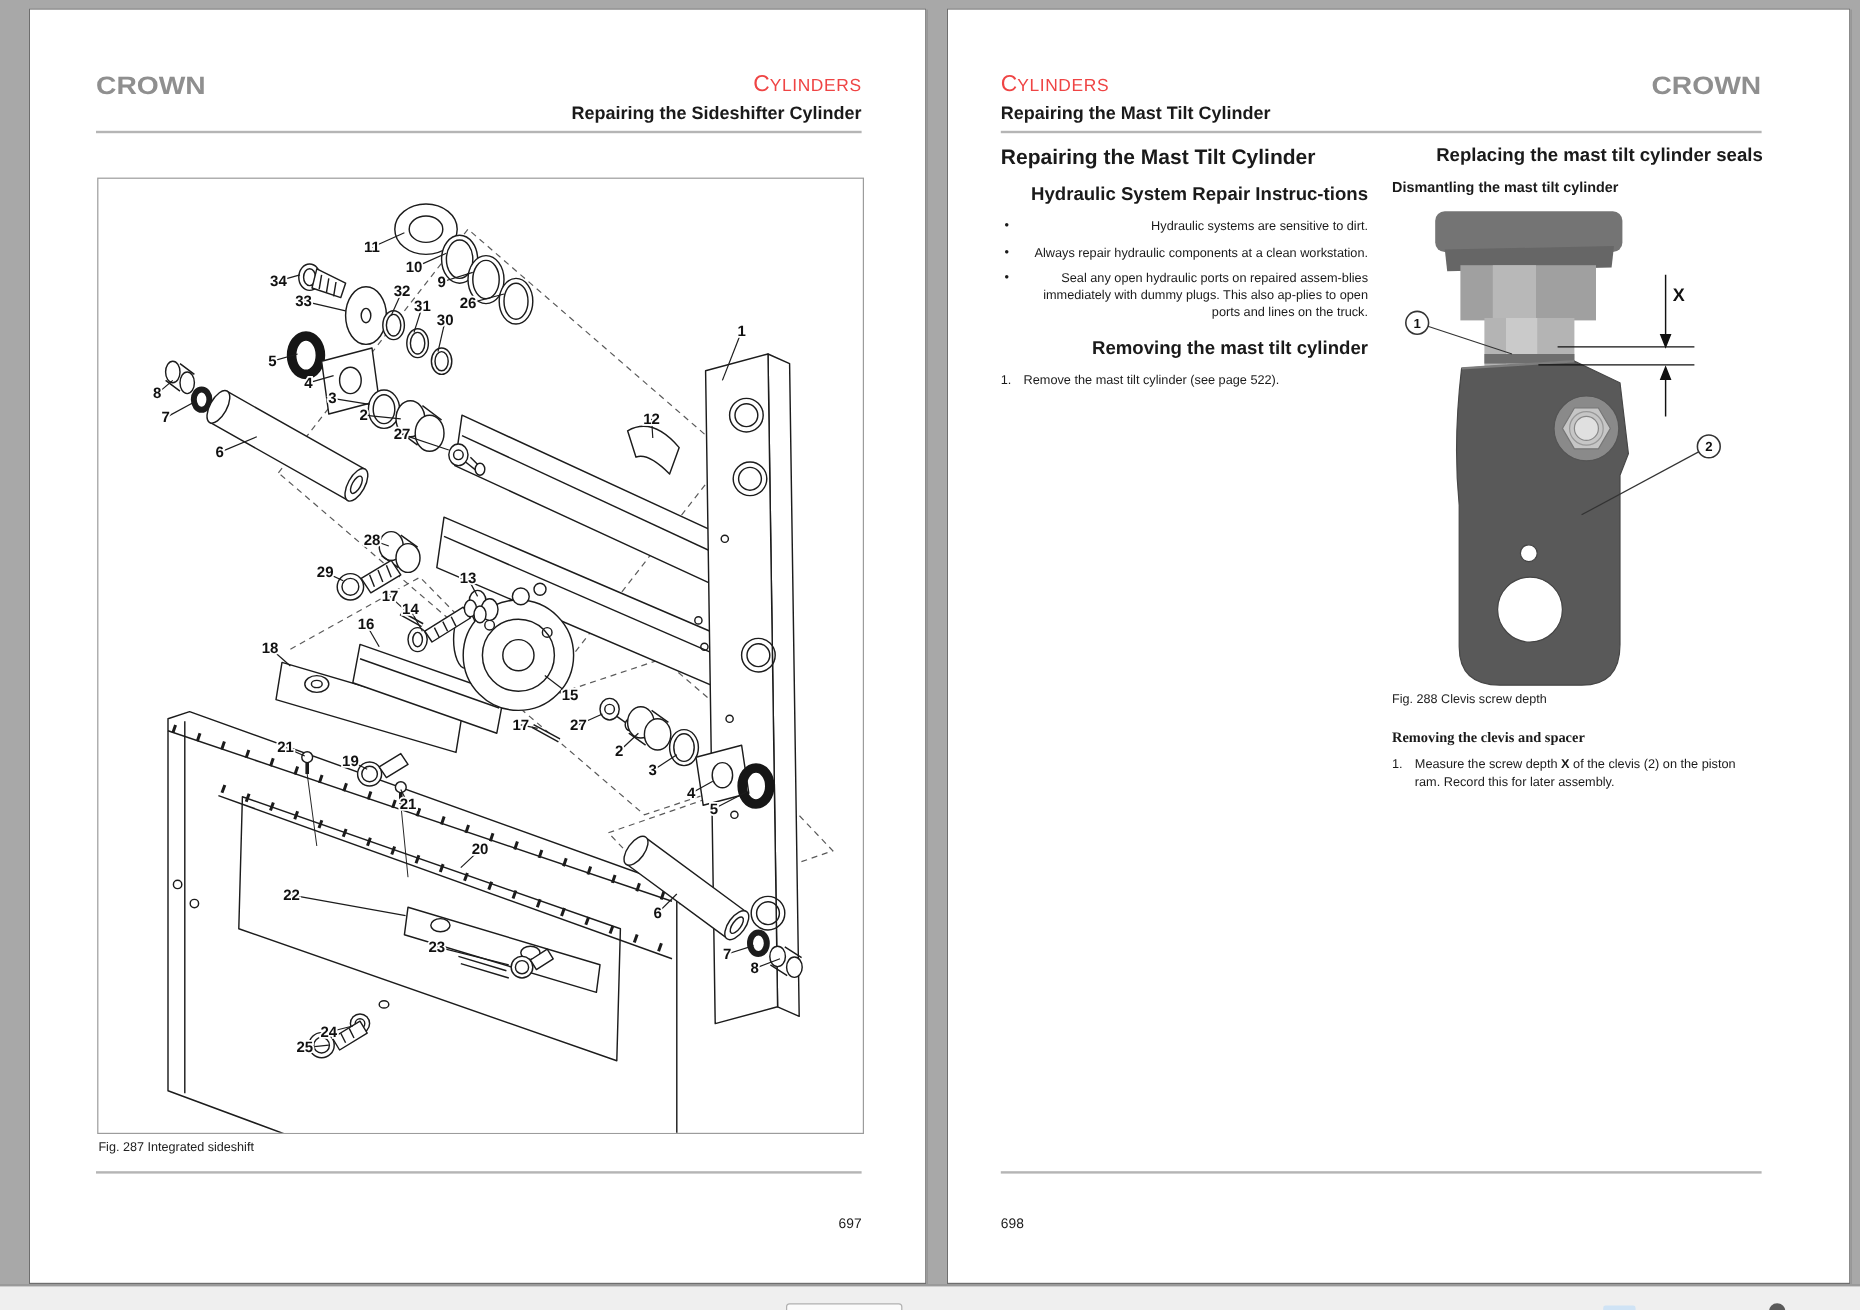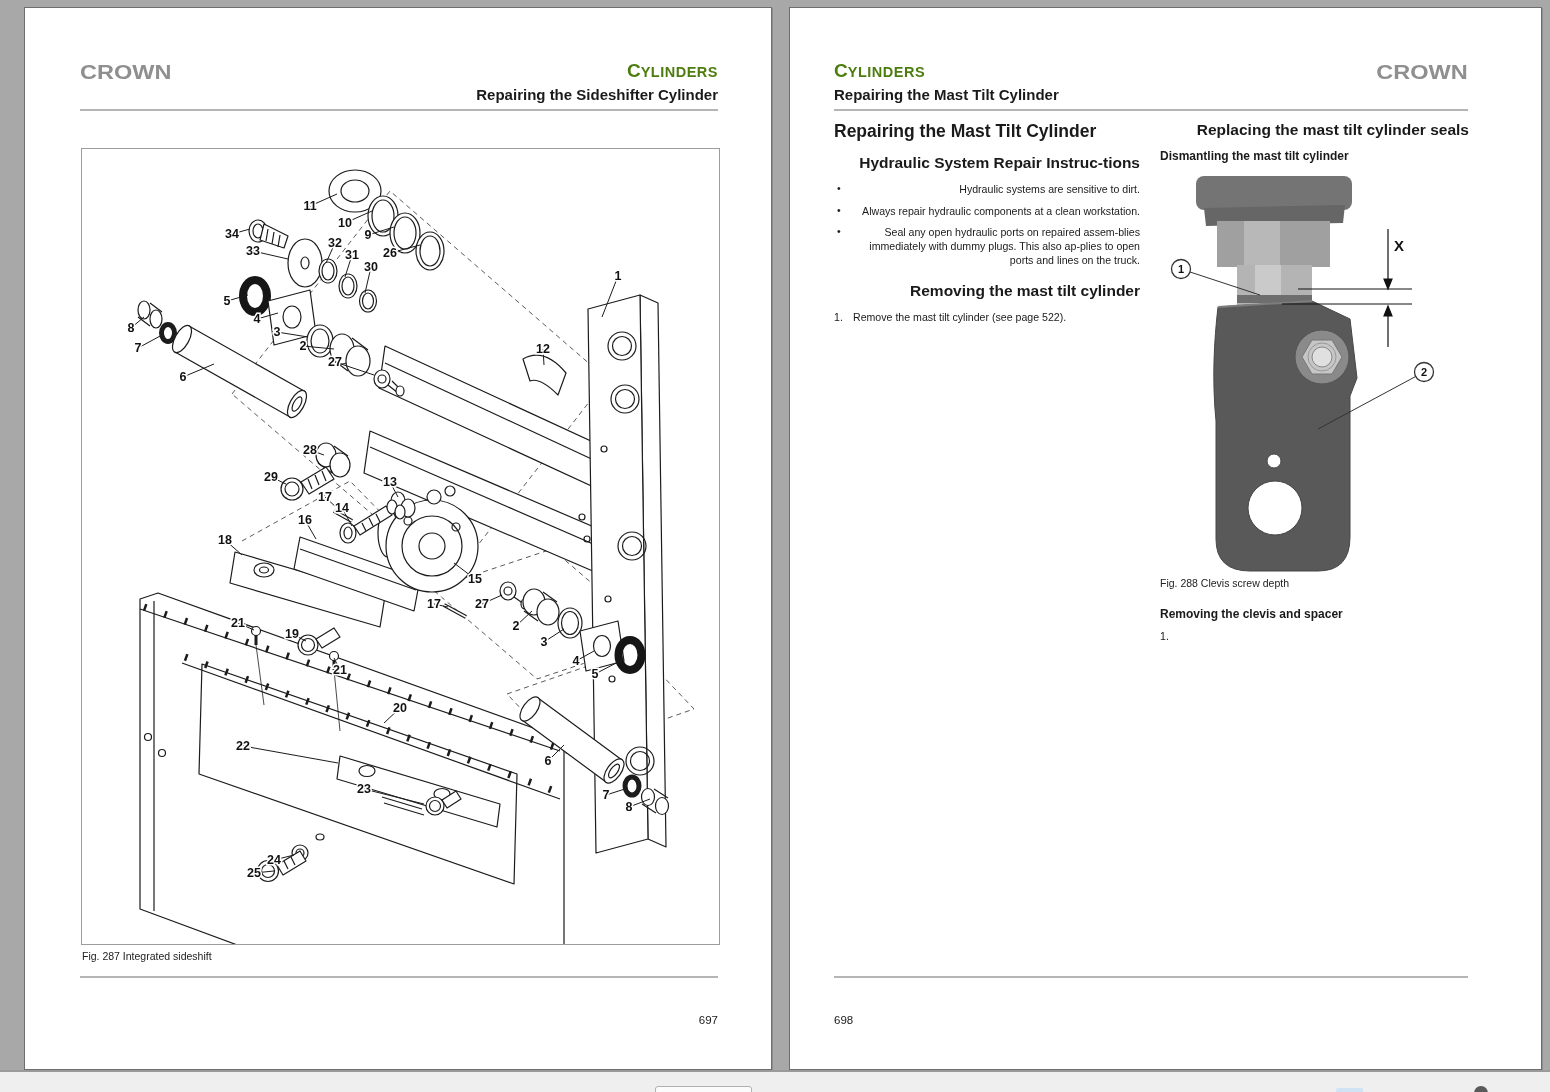--- a/index.html
+++ b/index.html
@@ -3,21 +3,21 @@
 <meta charset="utf-8">
 <style>
   html,body{margin:0;padding:0;width:1550px;height:1092px;overflow:hidden;
     background:#a8a8a8;font-family:"Liberation Sans","DejaVu Sans",sans-serif;color:#1a1a1a;}
   .page{position:absolute;top:7px;height:1061px;background:#fff;border:1px solid #6e6e6e;box-shadow:1px 1px 0 #8d8d8d;}
   .page.left{left:24px;width:746px;}
   .page.right{left:789px;width:751px;}
   .logo{position:absolute;font-weight:800;color:#8f8f8f;font-size:21px;letter-spacing:0;
     transform:scaleX(1.12);transform-origin:left center;white-space:nowrap;}
   .logo.r{transform-origin:right center;}
-  .sec-head{position:absolute;color:#4d7c0f;font-weight:bold;white-space:nowrap;}
+  .sec-head{position:absolute;color:#ef4444;font-weight:normal;white-space:nowrap;}
   .sec-head .big{font-size:19px;}
   .sec-head .small{font-size:14.5px;letter-spacing:.5px;}
   .subtitle{position:absolute;font-weight:bold;font-size:15px;white-space:nowrap;}
   .rule{position:absolute;height:0;border-top:2px solid #b5b5b5;}
   .figbox{position:absolute;left:56px;top:140px;width:637px;height:795px;border:1px solid #9c9c9c;}
   .figbox svg{position:absolute;left:0;top:0;}
   .caption{position:absolute;font-size:10.5px;color:#222;}
   .pagenum{position:absolute;font-size:11.5px;}
   .col{position:absolute;top:113px;}
   .col1{left:44px;width:306px;}
@@ -380,23 +380,24 @@
             <line x1="21" y1="98" x2="100" y2="124" stroke="#333" stroke-width="1"></line>
             <circle cx="21" cy="98" r="9.5" fill="#fff" stroke="#333" stroke-width="1.3"></circle>
             <text x="21" y="102" text-anchor="middle" class="cnum">1</text>
             <line x1="264" y1="201" x2="158" y2="258" stroke="#333" stroke-width="1"></line>
             <circle cx="264" cy="201" r="9.5" fill="#fff" stroke="#333" stroke-width="1.3"></circle>
             <text x="264" y="205" text-anchor="middle" class="cnum">2</text>
           </g>
       </svg>
     </div>
     <div class="caption" style="position:static;">Fig. 288 Clevis screw depth</div>
-    <h3 class="doc" style="margin-top:18px;">Removing the clevis and spacer</h3>
+    <h3 class="doc" style="margin-top:18px;font-family:Liberation Serif, serif;">Removing the clevis and spacer</h3>
     <div class="step">
       <span class="n">1.</span>
+      <span><span>Measure the screw depth </span><b class="x">X</b><span> of the clevis (2) on the piston ram. Record this for later assembly.</span></span>
     </div>
   </div>
 
   <div class="rule" style="left:44px;right:73px;top:968px;"></div>
   <div class="pagenum" style="left:44px;top:1006px;">698</div>
 </div>
 
 <div class="bottom-bar">
   <div class="bb-box"></div>
   <div class="bb-blue"></div>

